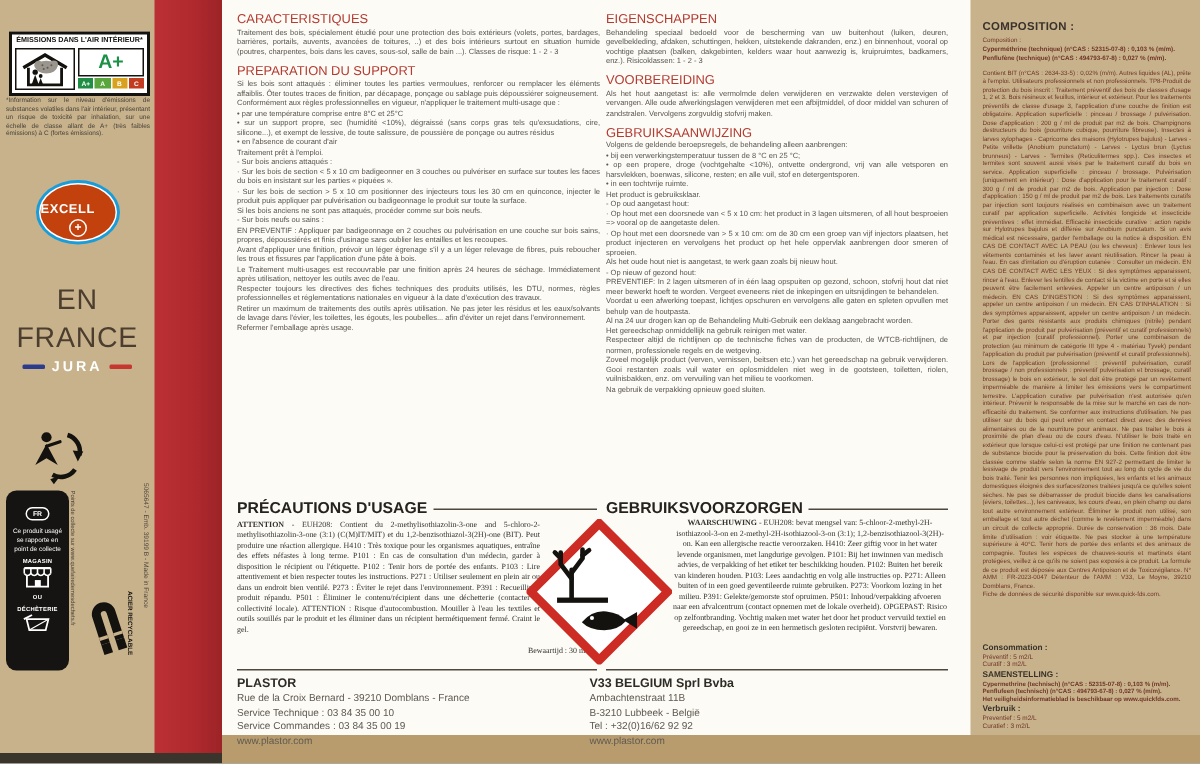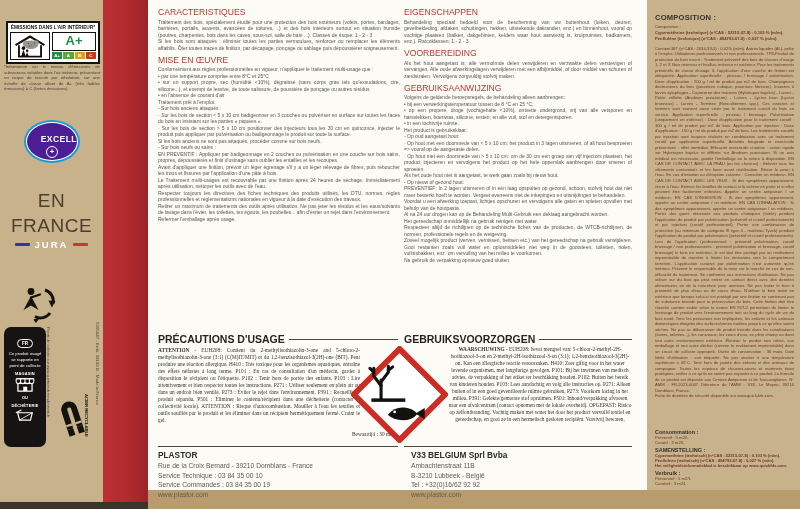--- a/index.html
+++ b/index.html
@@ -13,22 +13,22 @@
   .emis-row{display:flex;gap:2px;padding:1px 2px 2px;}
   .emis-house{border:1.6px solid #14120f;width:38px;height:26px;display:flex;align-items:center;justify-content:center;}
   .emis-right{flex:1;display:flex;flex-direction:column;gap:1px;}
   .emis-grade{border:1.6px solid #14120f;height:17px;text-align:center;font-weight:800;
               font-size:13px;line-height:16px;color:#1d9048;}
   .emis-scale{display:flex;height:7px;gap:1px;}
   .emis-scale span{flex:1;color:#fff;font-size:4.4px;font-weight:700;text-align:center;line-height:7px;}
   .sc0{background:#1f8e44;} .sc1{background:#58a63c;} .sc2{background:#d8a11e;} .sc3{background:#c23c22;}
   .footnote{left:4px;top:64px;width:96px;font-size:4.3px;line-height:1.3;color:#453f36;text-align:justify;}
 
-  .excell{left:26px;top:122px;width:50px;height:37px;background:#4c1d95;border-radius:50%;
-          border:1.6px solid #fff;box-shadow:0 0 0 2px #1a9cd8;display:flex;align-items:center;justify-content:flex-end;}
+  .excell{left:26px;top:122px;width:50px;height:37px;background:#c2410c;border-radius:50%;
+          border:1.6px solid #fff;box-shadow:0 0 0 2px #1a9cd8;display:flex;align-items:center;justify-content:flex-start;}
   .excell-label{color:#fff;font-weight:800;font-size:8.6px;letter-spacing:.4px;margin-top:-6px;}
   .excell-plus{position:absolute;left:50%;bottom:2px;transform:translateX(-50%);width:10px;height:10px;
                border:1.2px solid #fff;border-radius:50%;color:#fff;font-size:8px;line-height:9px;
                text-align:center;font-weight:700;}
 
   .origin{left:0;top:188px;width:103px;text-align:center;color:#4c3e2f;font-size:19px;
           line-height:25px;font-weight:400;letter-spacing:.5px;}
   .jura-row{left:0;top:239px;width:103px;display:flex;align-items:center;justify-content:center;gap:5px;}
   .dash{width:15px;height:3px;border-radius:1px;}
   .dash-blue{background:#2c3c8c;} .dash-red{background:#c5372f;}
@@ -74,21 +74,21 @@
   .fr-prec{left:158px;top:347px;width:202px;text-align:justify;}
   .nl-prec{left:448px;top:346px;width:184px;text-align:center;}
   .nl-storage{left:352px;top:431px;width:200px;font-family:"Liberation Serif",serif;font-size:5.3px;color:#37332d;}
   .prec-label{font-weight:700;}
 
   .addr-rule{height:0;border-top:1px solid #4c473f;}
   .fr-rule{left:158px;top:446px;width:240px;}
   .nl-rule{left:404px;top:446px;width:228px;}
   .maker-name{font-size:8.3px;font-weight:800;color:#2f2b25;}
   .fr-maker{left:158px;top:450px;width:240px;}
-  .nl-maker{left:411px;top:450px;width:228px;}
+  .nl-maker{left:393px;top:450px;width:228px;}
   .maker-lines{font-size:6.7px;color:#5f5a52;line-height:1.44;white-space:pre-line;margin-top:1px;}
 
   .ghs{left:351px;top:346px;width:97px;height:97px;z-index:3;}
 
   
   .comp-col{left:655px;top:13px;width:139px;height:414px;overflow:hidden;color:#6f3425;}
   .comp-title{font-size:7.6px;font-weight:800;color:#38322a;letter-spacing:.2px;margin-bottom:2px;}
   .comp-sub{font-size:4.2px;line-height:1.4;}
   .comp-cas{font-size:4.2px;font-weight:700;line-height:1.4;white-space:pre-line;margin-bottom:4px;}
   .comp-body{font-size:4.15px;line-height:1.33;text-align:justify;white-space:pre-line;}
@@ -197,22 +197,22 @@
       <rect x="13" y="30" width="6" height="7" fill="#14120f"></rect>
     </svg>
   </div>
   <div class="abs vtext v-steel">ACIER RECYCLABLE</div>
   <div class="abs vtext v-batch">5065647 - Emb. 39199 B - Made in France</div>
 
 
   <div class="abs col fr-col">
     <div class="sec-title">CARACTERISTIQUES</div>
     <div class="sec-body">Traitement des bois, spécialement étudié pour une protection des bois extérieurs (volets, portes, bardages, barrières, portails, auvents, avancées de toitures, ..) et des bois intérieurs surtout en situation humide (poutres, charpentes, bois dans les caves, sous-sol, salle de bain ...). Classes de risque: 1 - 2 - 3</div>
+    <div class="sec-title">PREPARATION DU SUPPORT</div>
     <div class="sec-body">Si les bois sont attaqués : éliminer toutes les parties vermoulues, renforcer ou remplacer les éléments affaiblis. Ôter toutes traces de finition, par décapage, ponçage ou sablage puis dépoussiérer soigneusement.</div>
-    <div class="sec-title">MISE EN ŒUVRE</div>
     <div class="sec-body">Conformément aux règles professionnelles en vigueur, n'appliquer le traitement multi-usage que :
 • par une température comprise entre 8°C et 25°C
 • sur un support propre, sec (humidité &lt;10%), dégraissé (sans corps gras tels qu'exsudations, cire, silicone...), et exempt de lessive, de toute salissure, de poussière de ponçage ou autres résidus
 • en l'absence de courant d'air
 Traitement prêt à l'emploi.
 - Sur bois anciens attaqués :
 · Sur les bois de section &lt; 5 x 10 cm badigeonner en 3 couches ou pulvériser en surface sur toutes les faces du bois en insistant sur les parties « piquées ».
 · Sur les bois de section &gt; 5 x 10 cm positionner des injecteurs tous les 30 cm en quinconce, injecter le produit puis appliquer par pulvérisation ou badigeonnage le produit sur toute la surface.
 Si les bois anciens ne sont pas attaqués, procéder comme sur bois neufs.
 - Sur bois neufs ou sains :

